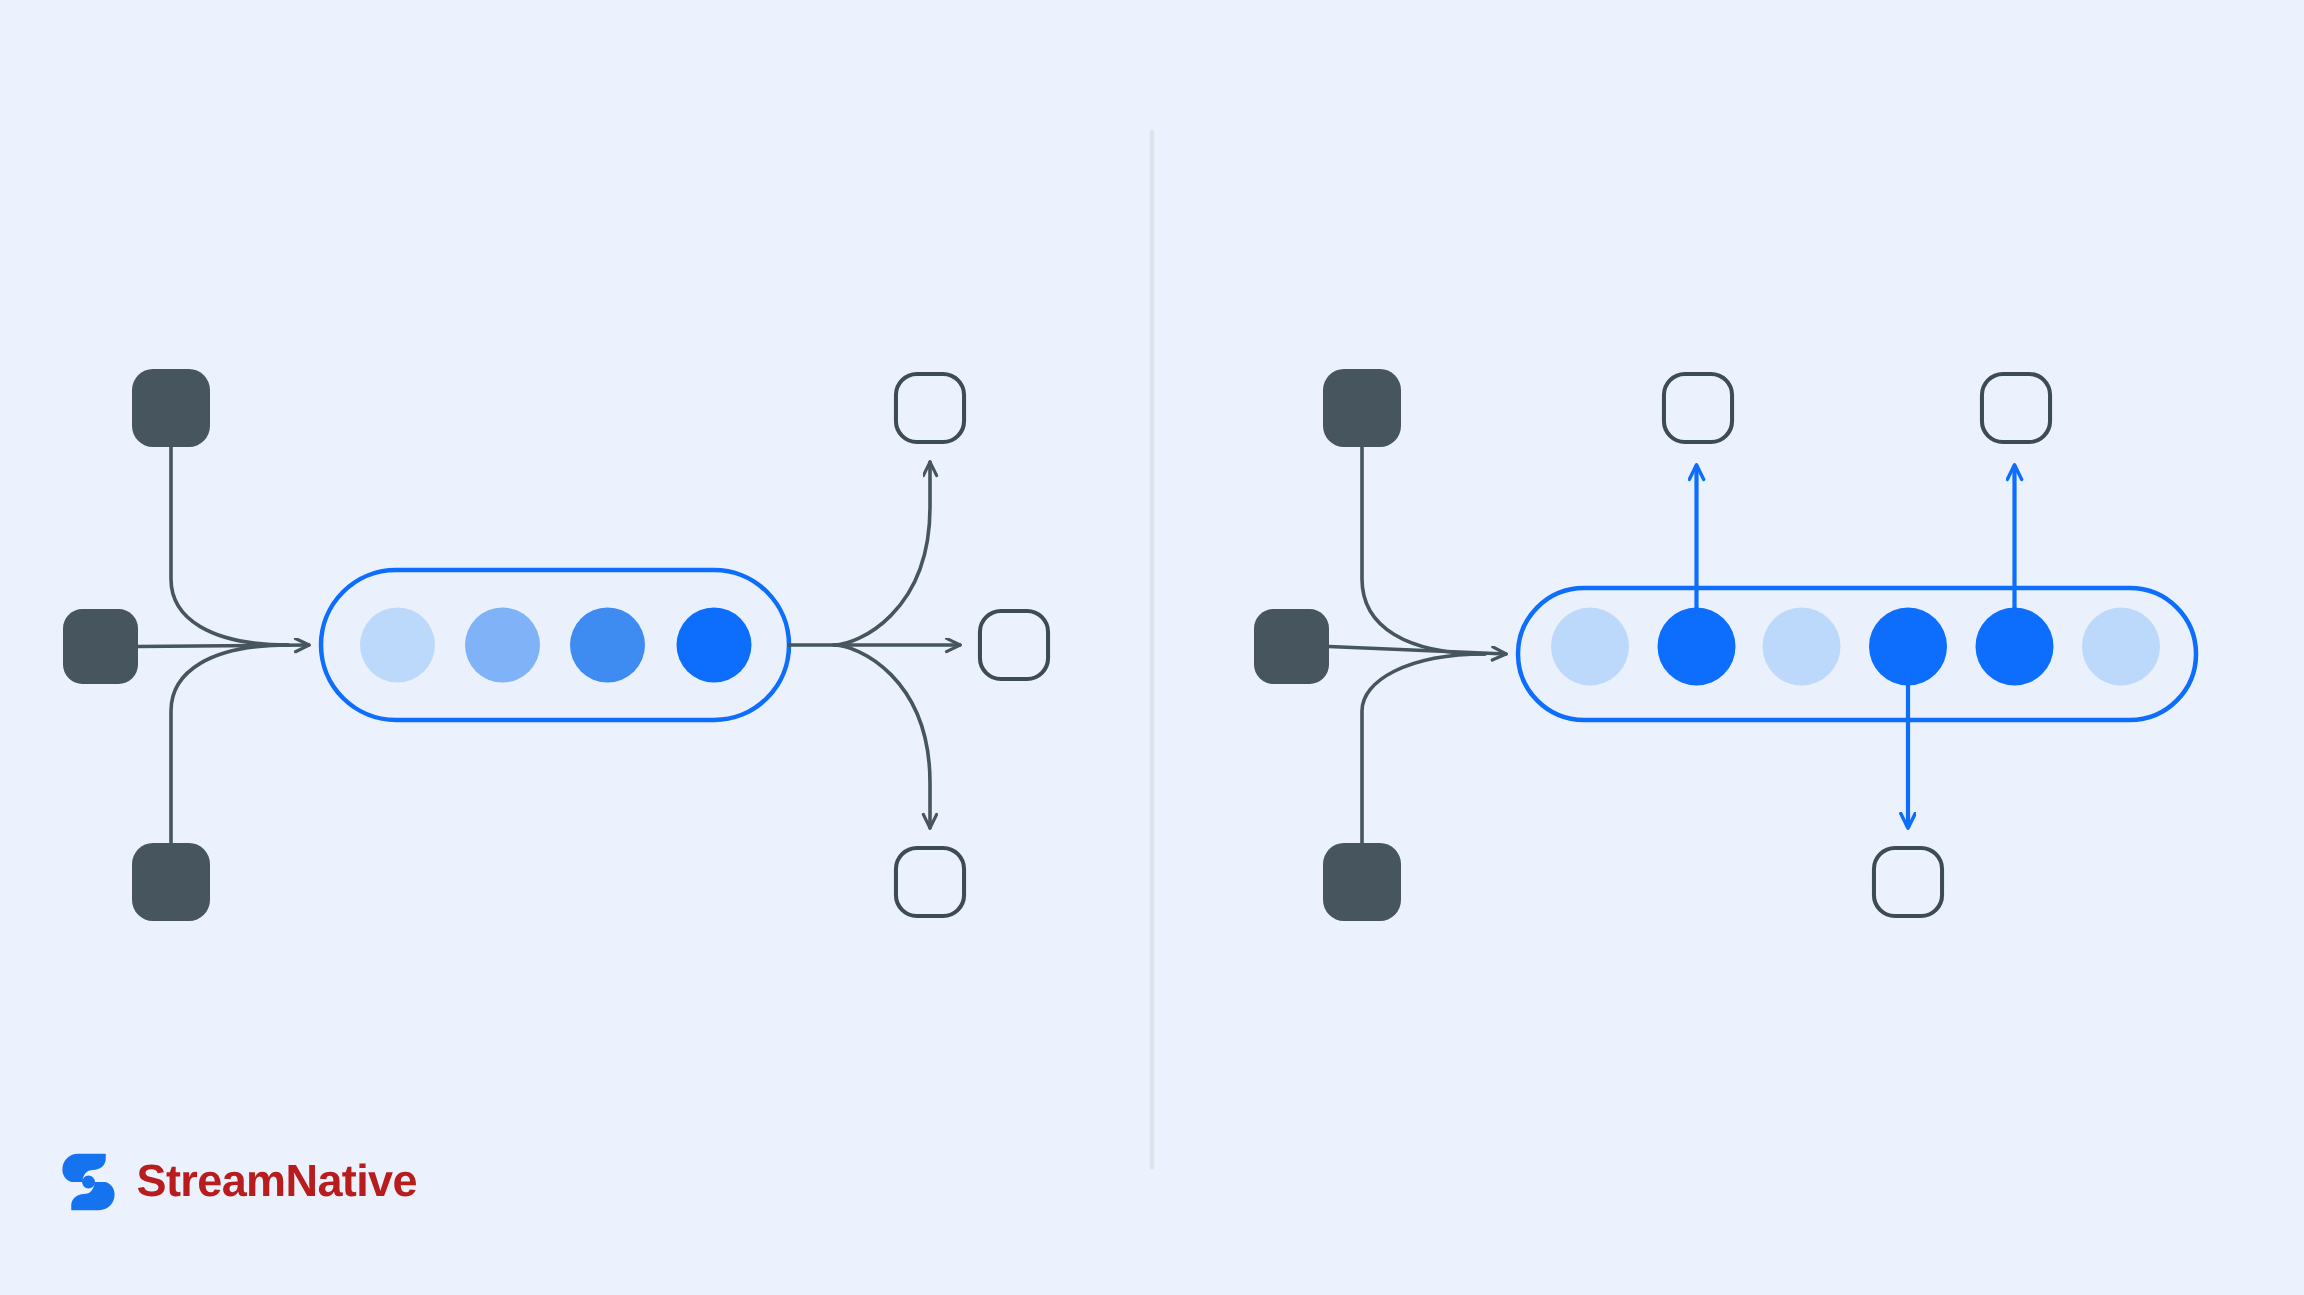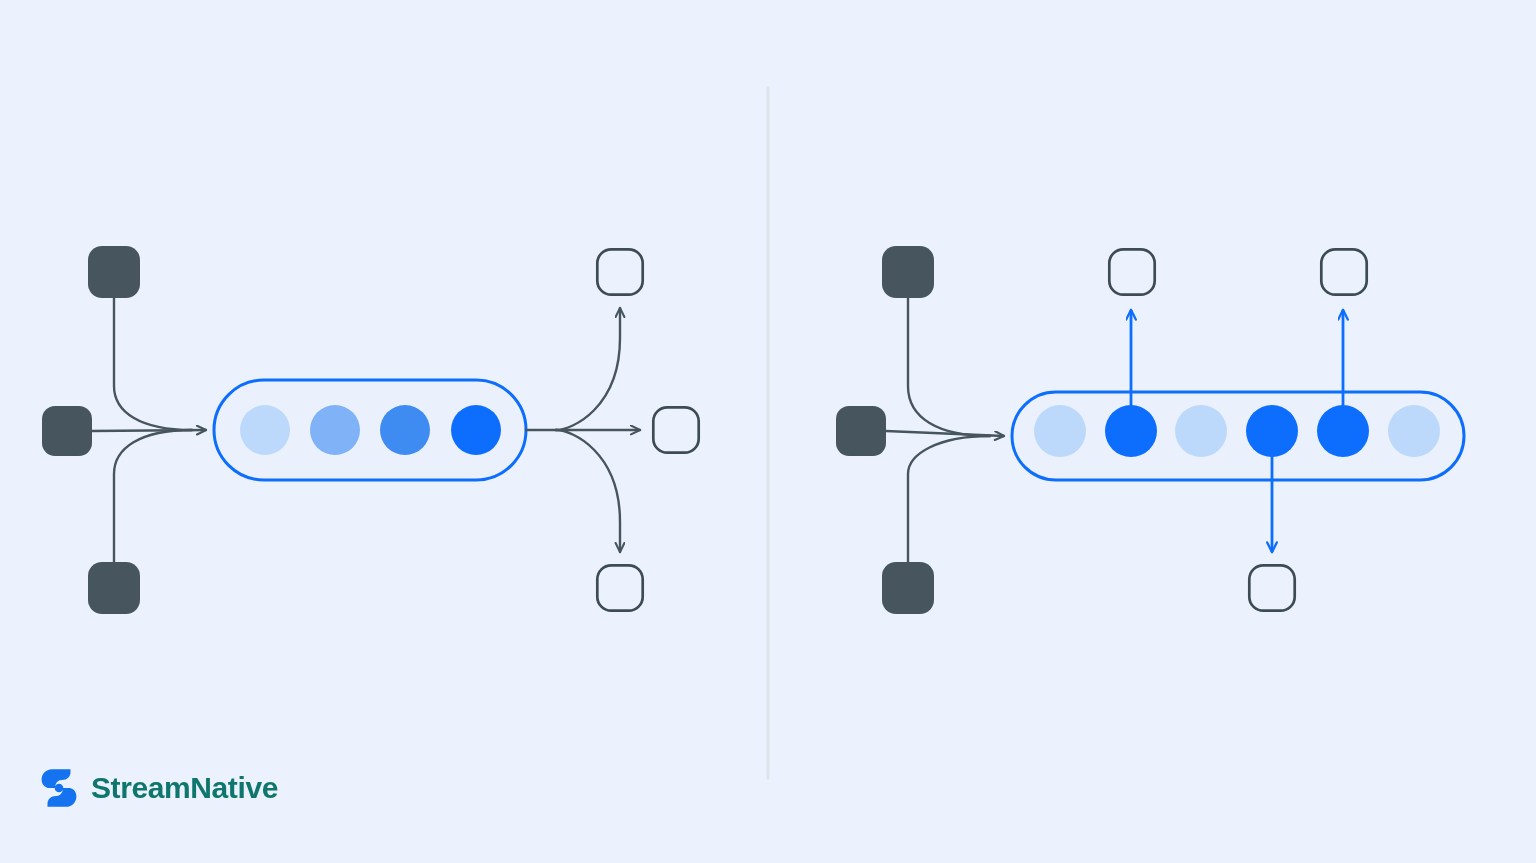--- a/index.html
+++ b/index.html
@@ -33,21 +33,21 @@
     top: 766px;
     display: flex;
     align-items: center;
     gap: 13px;
   }
   .brand-word {
     font-family: "Liberation Sans", sans-serif;
     font-size: 30px;
     font-weight: 700;
     letter-spacing: -0.4px;
-    color: #0f766e;
+    color: #b91c1c;
     line-height: 1;
     white-space: nowrap;
   }
 </style>
 </head>
 <body>
 
 <div id="stage">
 
   <svg id="diagram-svg" viewBox="0 0 1536 863">

